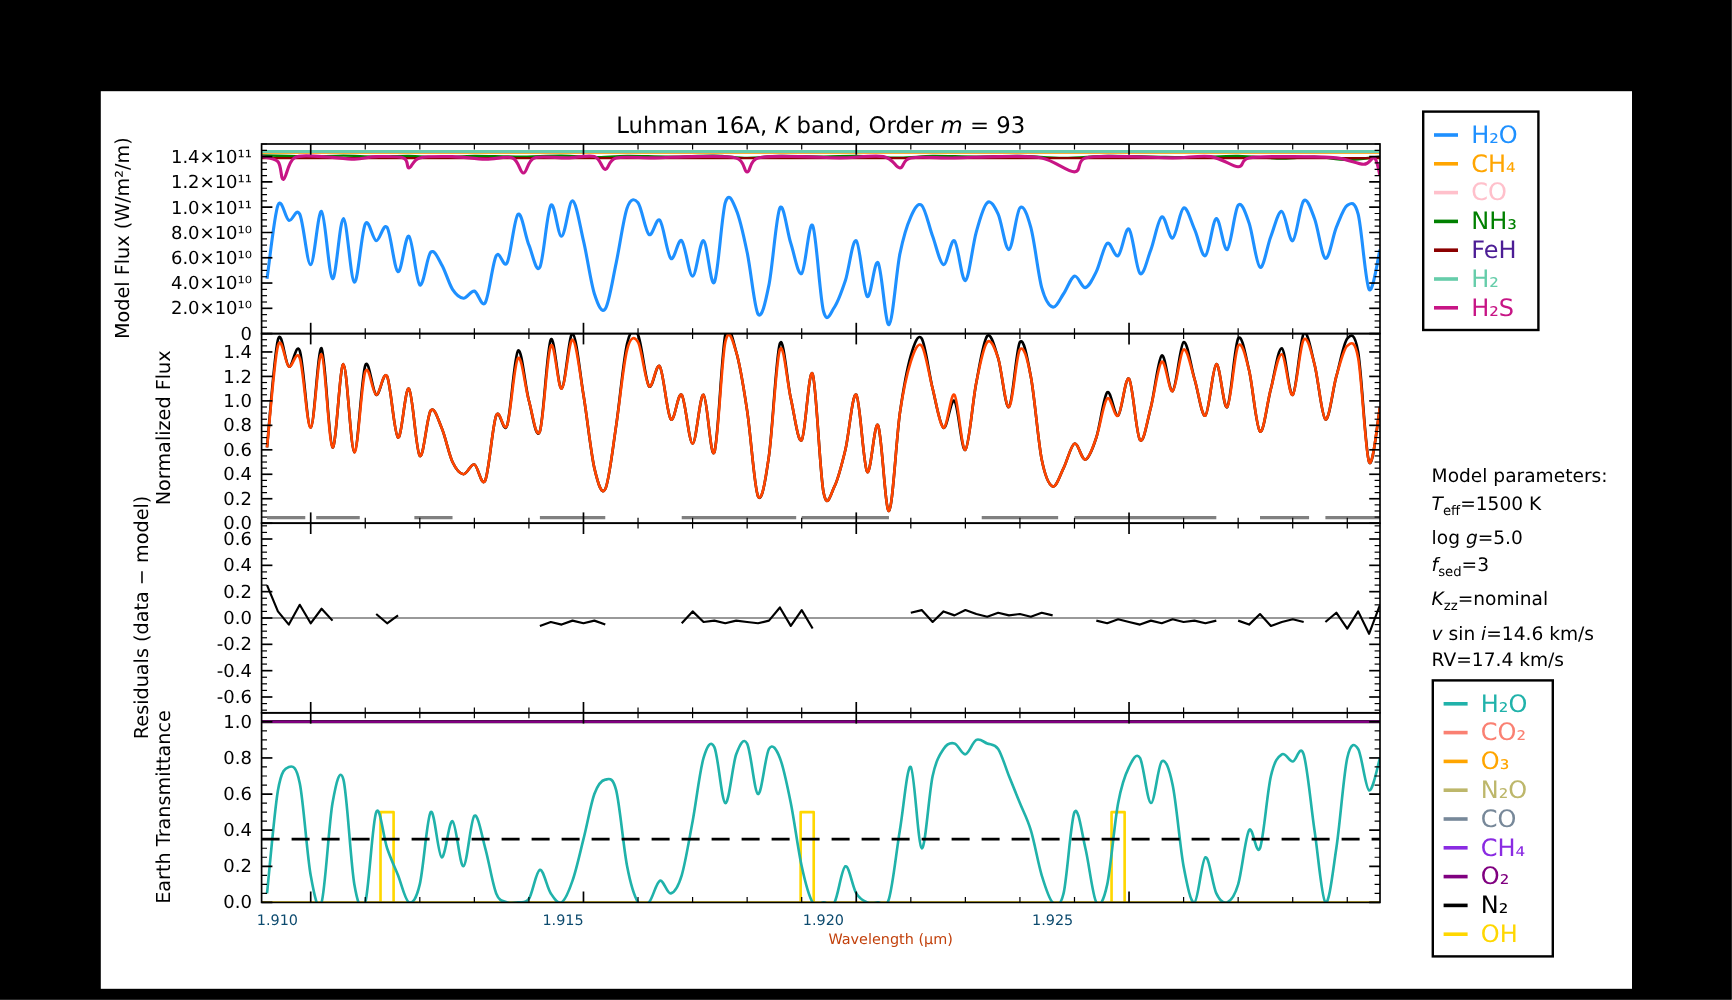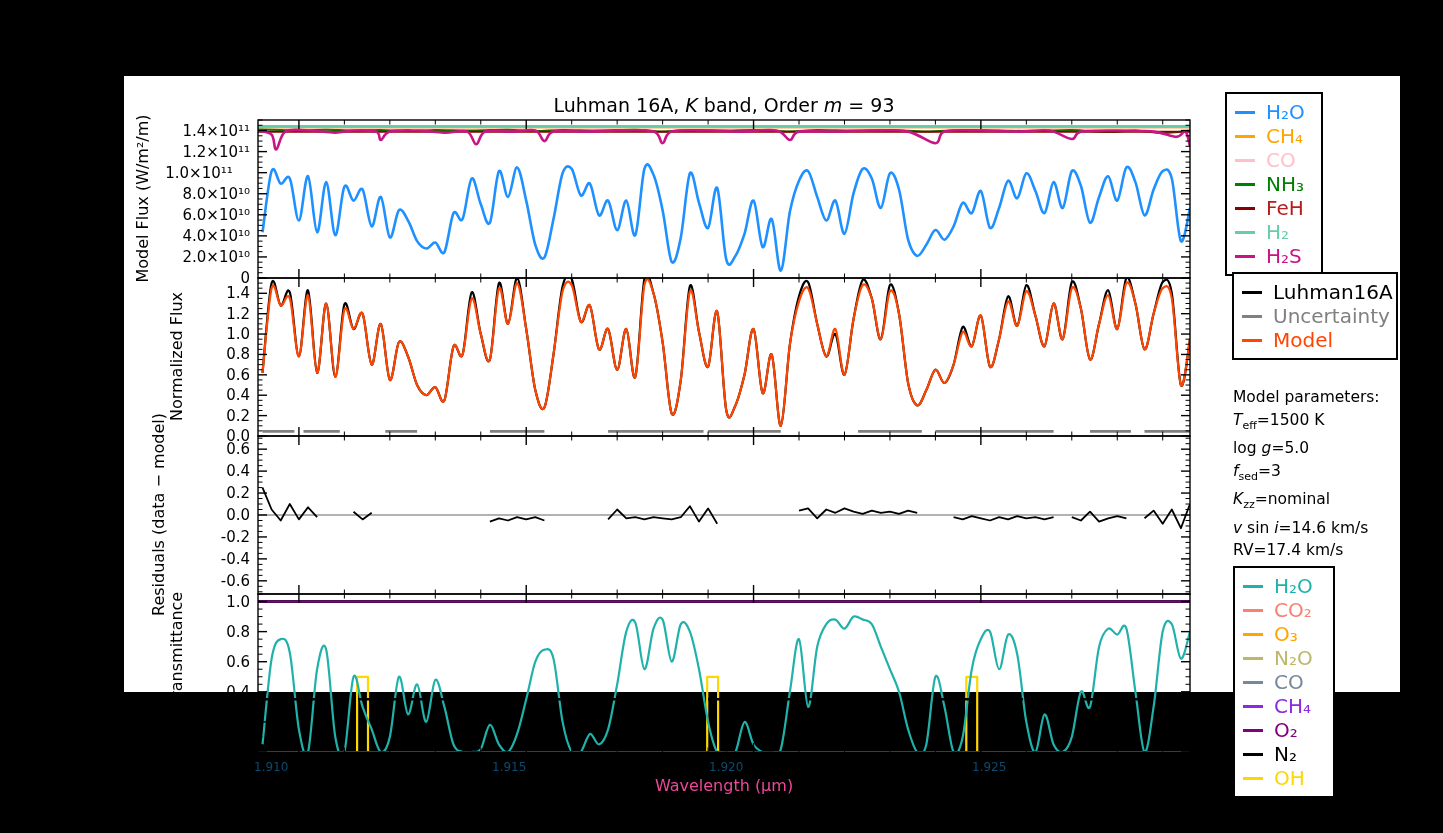--- a/index.html
+++ b/index.html
@@ -1,21 +1,21 @@
 <!DOCTYPE html>
 <html><head>
 <meta charset="utf-8">
 <style>
   html,body{margin:0;padding:0;background:#000;width:1443px;height:833px;overflow:hidden;}
   body{font-family:"DejaVu Sans","Liberation Sans",sans-serif;}
-  #figure{position:absolute;left:84px;top:76px;width:1276px;height:616px;background:#fff;margin-left:40px;}
+  #figure{position:absolute;left:84px;top:76px;width:1276px;height:748px;background:#fff;}
   #plot-svg{position:absolute;left:0;top:0;}
   .abs{position:absolute;}
   .title{font-size:19px;color:#000;text-align:center;width:700px;}
-  .xlabel{font-size:16px;color:#ec4899;text-align:center;width:220px;}
+  .xlabel{font-size:12px;color:#c2410c;text-align:right;width:220px;}
   .ylabel{font-size:16px;color:#000;text-align:center;width:316px;transform:rotate(-90deg);}
   .ytick{font-size:15px;color:#000;text-align:right;width:126px;height:18px;line-height:18px;}
   .xtick{font-size:12px;color:#0c4a6e;text-align:left;width:90px;}
   .legend{border:2px solid #000;background:#fff;padding:6px 8px;box-sizing:border-box;}
   .legend .row{display:flex;align-items:center;height:24px;}
   .legend .dash{width:20px;height:3px;margin-right:11px;flex:0 0 auto;}
   .legend .lab{font-size:20px;white-space:nowrap;}
   .params{font-size:15.5px;color:#000;line-height:22.5px;white-space:nowrap;}
   .params sub,.params sup{font-size:11px;}
   i{font-style:italic;}
@@ -483,43 +483,29 @@
       <div class="row">
         <span class="dash" style="background: rgb(255, 192, 203);"></span>
         <span class="lab" style="color: rgb(255, 192, 203);">CO</span>
       </div>
       <div class="row">
         <span class="dash" style="background: rgb(0, 128, 0);"></span>
         <span class="lab" style="color: rgb(0, 128, 0);">NH₃</span>
       </div>
       <div class="row">
         <span class="dash" style="background: rgb(139, 0, 0);"></span>
-        <span class="lab" style="color: #b91c1c;">FeH</span>
+        <span class="lab" style="color: #4c1d95;">FeH</span>
       </div>
       <div class="row">
         <span class="dash" style="background: rgb(102, 205, 170);"></span>
         <span class="lab" style="color: rgb(102, 205, 170);">H₂</span>
       </div>
       <div class="row">
         <span class="dash" style="background: rgb(199, 21, 133);"></span>
         <span class="lab" style="color: rgb(199, 21, 133);">H₂S</span>
-      </div>
-    </div>
-  <div id="legend-data" class="abs legend" style="left:1108px;top:196px;width:166px;">
-      <div class="row">
-        <span class="dash" style="background: rgb(0, 0, 0);"></span>
-        <span class="lab" style="color: rgb(0, 0, 0);">Luhman16A</span>
-      </div>
-      <div class="row">
-        <span class="dash" style="background: rgb(128, 128, 128);"></span>
-        <span class="lab" style="color: rgb(128, 128, 128);">Uncertainty</span>
-      </div>
-      <div class="row">
-        <span class="dash" style="background: rgb(255, 69, 0);"></span>
-        <span class="lab" style="color: rgb(255, 69, 0);">Model</span>
       </div>
     </div>
 
   <div class="abs params" style="left:1109px;top:310px;">
     <div>Model parameters:</div>
     <div><i>T</i><sub>eff</sub><span>=1500 K</span></div>
     <div><span>log </span><i>g</i><span>=5.0</span></div>
     <div><i>f</i><sub>sed</sub><span>=3</span></div>
     <div><i>K</i><sub>zz</sub><span>=nominal</span></div>
     <div><i>v</i><span> sin </span><i>i</i><span>=14.6 km/s</span></div>
@@ -565,21 +551,21 @@
         <span class="lab" style="color: rgb(255, 215, 0);">OH</span>
       </div>
     </div>
 
   <div id="tick-labels">
       <div class="abs ytick" style="left:0px;top:193px;">0</div>
       <div class="abs ytick" style="left:0px;top:172px;">2.0×10¹⁰</div>
       <div class="abs ytick" style="left:0px;top:151px;">4.0×10¹⁰</div>
       <div class="abs ytick" style="left:0px;top:130px;">6.0×10¹⁰</div>
       <div class="abs ytick" style="left:0px;top:109px;">8.0×10¹⁰</div>
-      <div class="abs ytick" style="left:12px;top:88px;text-align:center;">1.0×10¹¹</div>
+      <div class="abs ytick" style="left:0px;top:88px;">1.0×10¹¹</div>
       <div class="abs ytick" style="left:0px;top:67px;text-align:right;">1.2×10¹¹</div>
       <div class="abs ytick" style="left:0px;top:46px;">1.4×10¹¹</div>
       <div class="abs ytick" style="left:0px;top:351px;">0.0</div>
       <div class="abs ytick" style="left:0px;top:331px;">0.2</div>
       <div class="abs ytick" style="left:0px;top:310px;">0.4</div>
       <div class="abs ytick" style="left:0px;top:290px;">0.6</div>
       <div class="abs ytick" style="left:0px;top:269px;">0.8</div>
       <div class="abs ytick" style="left:0px;top:249px;">1.0</div>
       <div class="abs ytick" style="left:0px;top:229px;">1.2</div>
       <div class="abs ytick" style="left:0px;top:208px;">1.4</div>
@@ -592,15 +578,15 @@
       <div class="abs ytick" style="left:0px;top:364px;">0.6</div>
       <div class="abs ytick" style="left:0px;top:667px;">0.0</div>
       <div class="abs ytick" style="left:0px;top:637px;">0.2</div>
       <div class="abs ytick" style="left:0px;top:607px;">0.4</div>
       <div class="abs ytick" style="left:0px;top:577px;">0.6</div>
       <div class="abs ytick" style="left:0px;top:547px;">0.8</div>
       <div class="abs ytick" style="left:0px;top:517px;">1.0</div>
       <div class="abs xtick" style="left:130px;top:684px;">1.910</div>
       <div class="abs xtick" style="left:368px;top:684px;">1.915</div>
       <div class="abs xtick" style="left:585px;top:684px;">1.920</div>
-      <div class="abs xtick" style="left:848px;top:684px;">1.925</div>
+      <div class="abs xtick" style="left:776px;top:684px;">1.925</div>
     </div>
 </div>
 
 </body></html>

